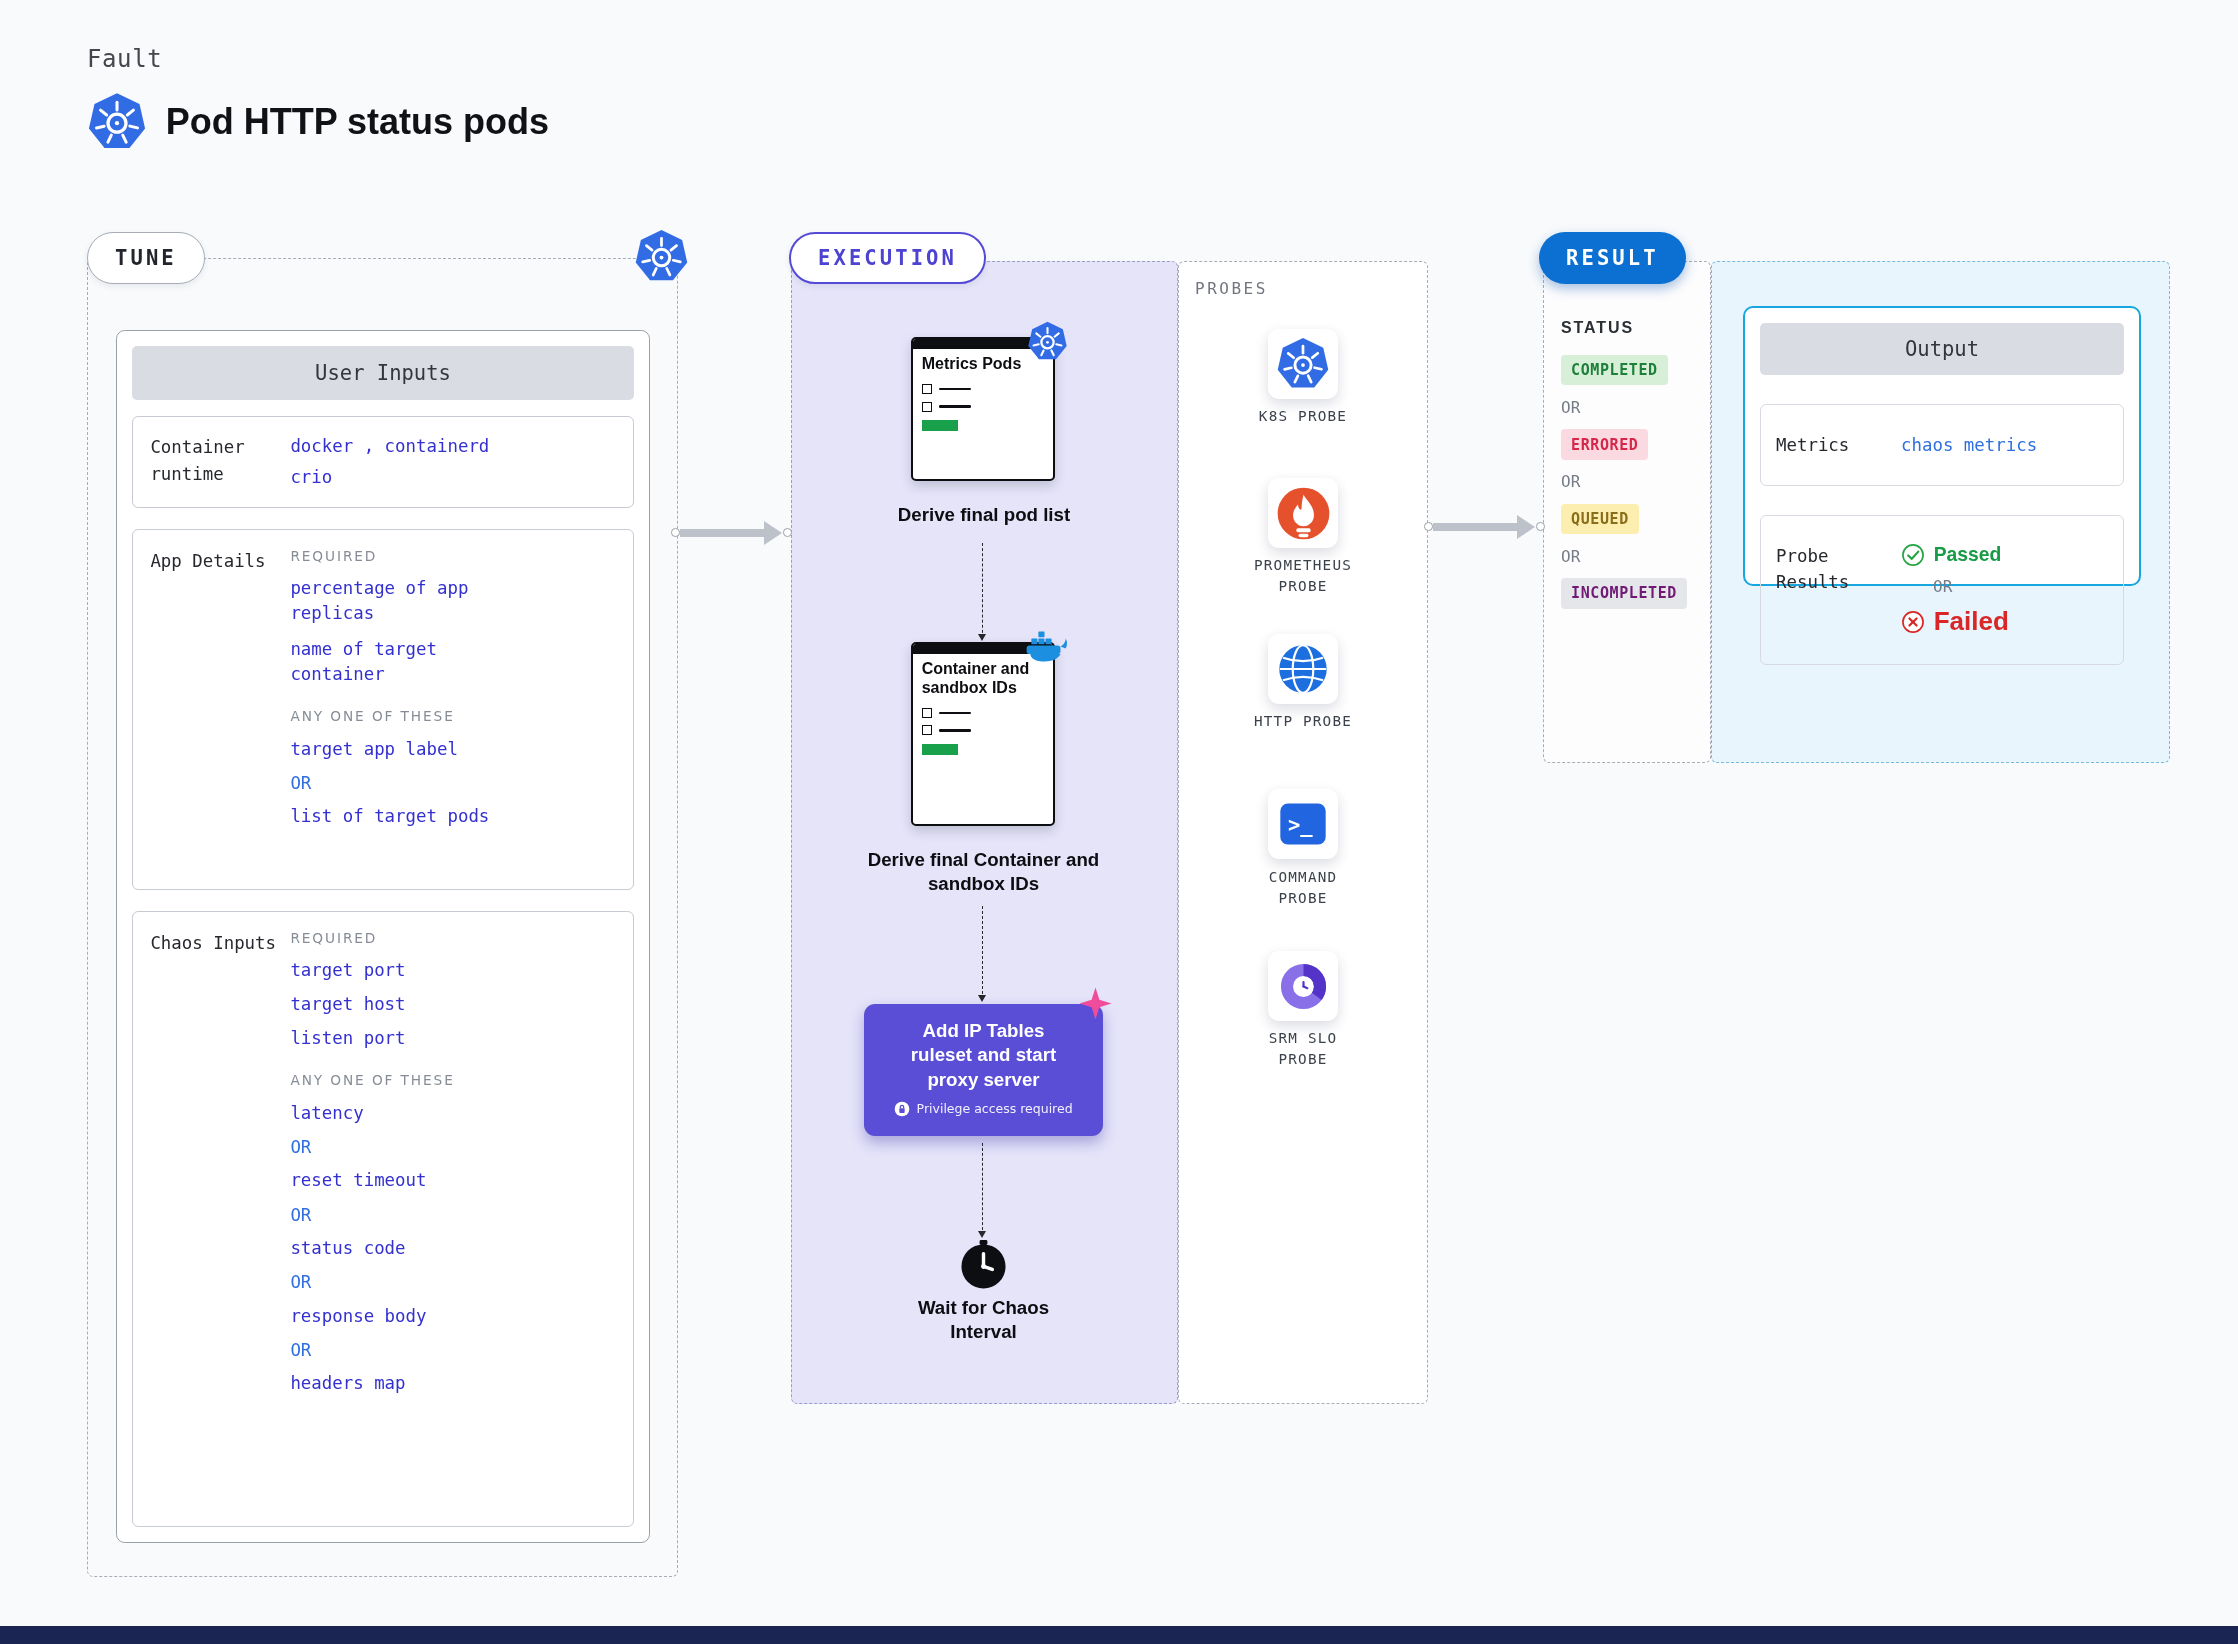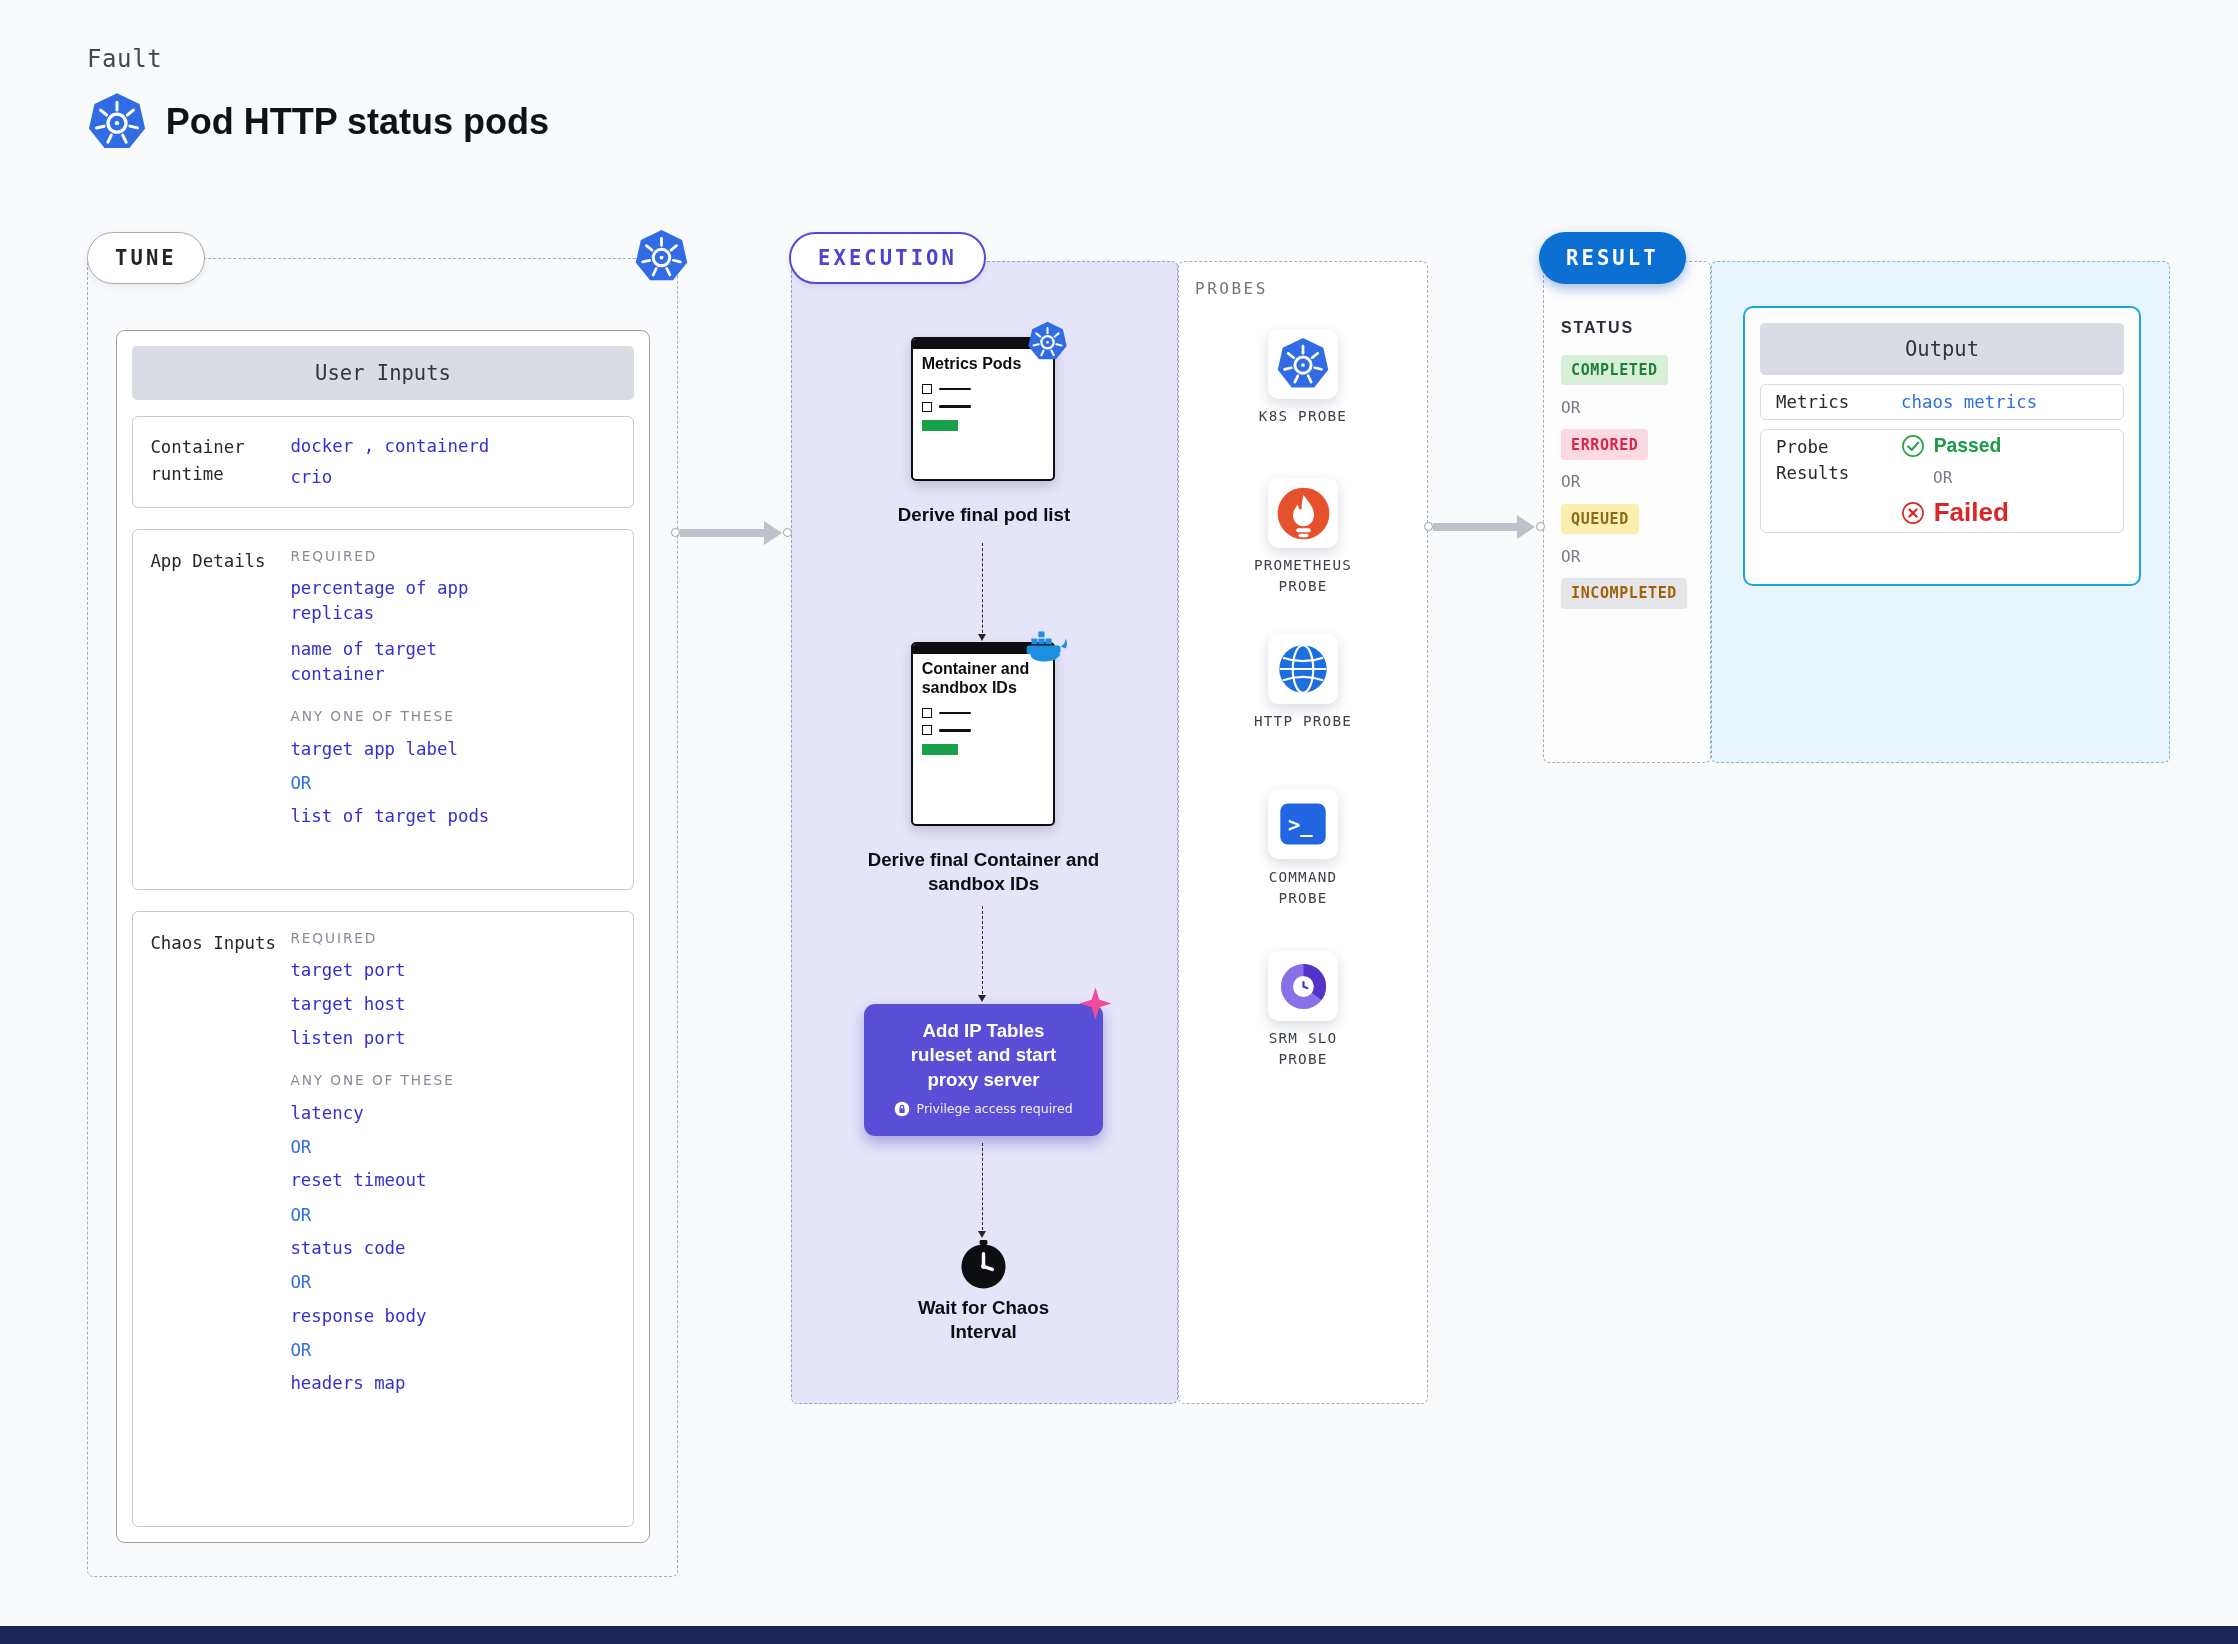--- a/index.html
+++ b/index.html
@@ -87,25 +87,25 @@
 
   
   .status-head { font-weight:700; font-size:16px; letter-spacing:1.9px; color:#2a2e35;
     font-family:"Liberation Sans", sans-serif; }
   .status-col { position:absolute; display:flex; flex-direction:column; align-items:flex-start; gap:12.5px; }
   .badge { padding:6.2px 10px; border-radius:3.7px; font-family:"DejaVu Sans Mono", monospace;
     font-weight:700; font-size:15px; letter-spacing:0.6px; }
   .badge-completed { background:#d7efd7; color:#1d7f3a; }
   .badge-errored { background:#fbd9e0; color:#d6264a; }
   .badge-queued { background:#fceeae; color:#8a6d1a; }
-  .badge-incompleted { background:#e4e6ea; color:#a16207; }
+  .badge-incompleted { background:#e4e6ea; color:#701a75; }
   .or-sm { font-family:"DejaVu Sans Mono", monospace; font-size:16px; color:#767c86; }
   .blue-zone { background:#e9f5fd; border-color:#79bade; }
   .output-card { position:absolute; background:#fff; border:2.5px solid #16a7de; border-radius:10px; padding:15px; }
-  .out-row { border:1.2px solid #d6d9df; border-radius:6.2px; padding:4px 15px; display:flex; margin-top:9px; }
+  .out-row { border:1.2px solid #d6d9df; border-radius:6.2px; padding:27px 15px; display:flex; margin-top:29px; }
   .result-green { color:#189a46; font-weight:700; font-size:19.3px; font-family:"Liberation Sans", sans-serif; }
   .result-red { color:#d92626; font-weight:700; font-size:26px; font-family:"Liberation Sans", sans-serif; }
   .pf-row { display:flex; align-items:center; gap:8.7px; }
 
   .footer-strip { position:absolute; left:0; width:2239px; background:#1b2553; }
 </style>
 </head>
 <body>
 
 <div class="canvas">

